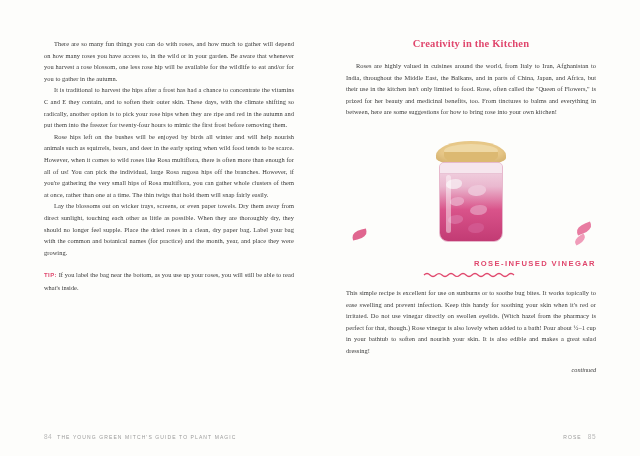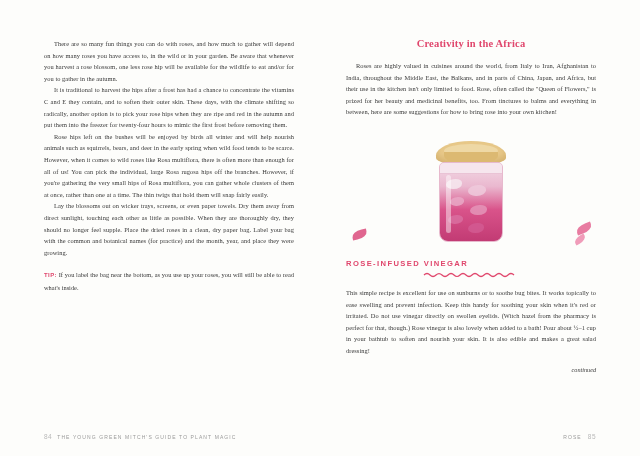--- a/index.html
+++ b/index.html
@@ -167,21 +167,21 @@
     border-radius: 70% 0 70% 0;
   }
   .leaf-l { width: 15px; height: 9px; left: 6px; bottom: 16px; transform: rotate(-12deg); }
   .leaf-r { width: 16px; height: 9px; right: 4px; bottom: 22px; transform: rotate(160deg); background:#e87ca1;}
   .leaf-r2 { width: 12px; height: 7px; right: 10px; bottom: 12px; transform: rotate(150deg); background:#f09cb9;}
   .recipe-title {
     font-family: "Liberation Sans", sans-serif;
     font-size: 7.6px;
     letter-spacing: 1.4px;
     color: #e0476d;
-    text-align: left;
+    text-align: right;
     margin: 4px 0 4px 0;
   }
   .squiggle {
     display: block;
     margin: 0 auto 9px auto;
   }
   .continued {
     font-size: 6.2px;
     font-style: italic;
     text-align: right;
@@ -224,21 +224,21 @@
 
     <div class="col col-left">
       <p class="body first">There are so many fun things you can do with roses, and how much to gather will depend on how many roses you have access to, in the wild or in your garden. Be aware that whenever you harvest a rose blossom, one less rose hip will be available for the wildlife to eat and/or for you to gather in the autumn.</p>
       <p class="body">It is traditional to harvest the hips after a frost has had a chance to concentrate the vitamins C and E they contain, and to soften their outer skin. These days, with the climate shifting so radically, another option is to pick your rose hips when they are ripe and red in the autumn and put them into the freezer for twenty-four hours to mimic the first frost before removing them.</p>
       <p class="body">Rose hips left on the bushes will be enjoyed by birds all winter and will help nourish animals such as squirrels, bears, and deer in the early spring when wild food tends to be scarce. However, when it comes to wild roses like Rosa multiflora, there is often more than enough for all of us! You can pick the individual, large Rosa rugosa hips off the branches. However, if you're gathering the very small hips of Rosa multiflora, you can gather whole clusters of them at once, rather than one at a time. The thin twigs that hold them will snap fairly easily.</p>
       <p class="body">Lay the blossoms out on wicker trays, screens, or even paper towels. Dry them away from direct sunlight, touching each other as little as possible. When they are thoroughly dry, they should no longer feel supple. Place the dried roses in a clean, dry paper bag. Label your bag with the common and botanical names (for practice) and the month, year, and place they were growing.</p>
       <p class="tip"><span class="tip-label">TIP:</span> <span>If you label the bag near the bottom, as you use up your roses, you will still be able to read what's inside.</span></p>
     </div>
 
     <div class="col col-right">
-      <h2 class="chapter-title">Creativity in the Africa</h2>
+      <h2 class="chapter-title">Creativity in the Kitchen</h2>
       <p class="body first">Roses are highly valued in cuisines around the world, from Italy to Iran, Afghanistan to India, throughout the Middle East, the Balkans, and in parts of China, Japan, and Africa, but their use in the kitchen isn't only limited to food. Rose, often called the "Queen of Flowers," is prized for her beauty and medicinal benefits, too. From tinctures to balms and everything in between, here are some suggestions for how to bring rose into your own kitchen!</p>
 
       <div class="illus-wrap">
         <div class="jar">
           <div class="jar-lid-cloth">
             <div class="cloth"></div>
             <div class="cloth-fold"></div>
           </div>
           <div class="jar-body">
             <div class="jar-neck"></div>

